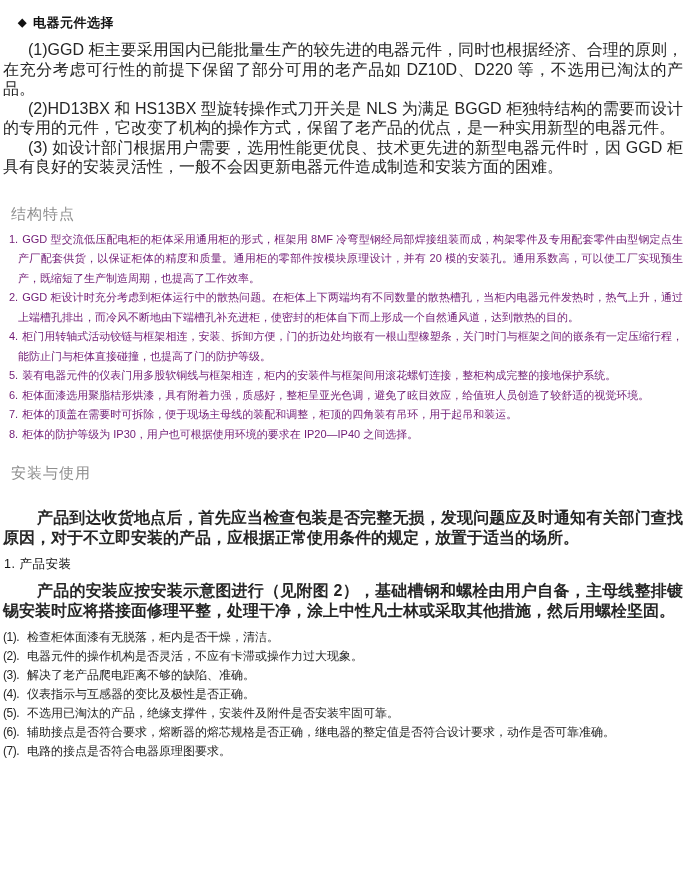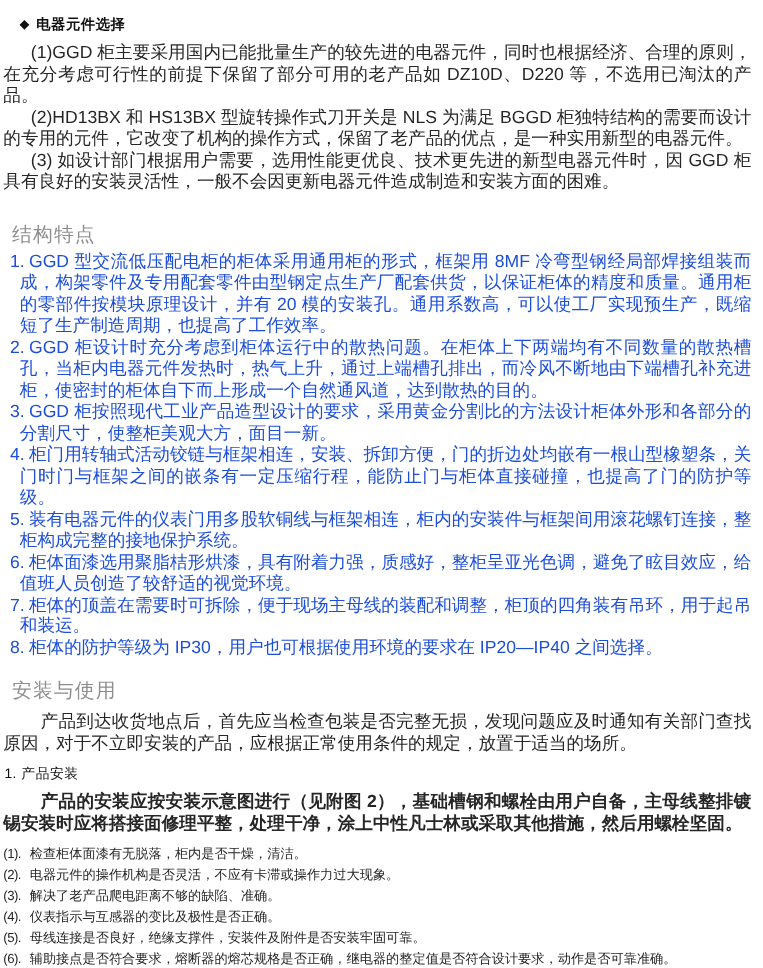--- a/index.html
+++ b/index.html
@@ -42,50 +42,50 @@
     line-height: 19.5px;
     text-align: justify;
     color: #262626;
   }
   p.ind1 { text-indent: 25px; }
   p.ind2 { text-indent: 34px; }
   p.first-par { margin-top: 9px; }
   
   h2.gray-heading {
     margin: 26px 0 0 8px;
-    font-size: 18px;
+    font-size: 15px;
     line-height: 22px;
     font-weight: 400;
     color: #8e8e8e;
     letter-spacing: 1px;
   }
   h2.gray-heading.second { margin-top: 18px; }
   
   .features { margin: 5px 0 0 6px; }
   .feat {
-    font-size: 16px;
+    font-size: 11px;
     line-height: 19.5px;
     text-align: justify;
     padding-left: 9px;
     text-indent: -9px;
-    color: #1d4ed8;
+    color: #701a75;
   }
   .feat .fnum { margin-right: 4px; }
   
   h3.sub-heading {
     margin: 10px 0 0 1px;
     font-size: 12.5px;
     line-height: 15px;
     font-weight: normal;
     color: #111111;
     letter-spacing: 0.5px;
   }
   h3.sub-heading.second { margin-top: 13px; }
   p.after-h3 { margin-top: 9px; font-weight: bold; }
-  p.after-h2 { margin-top: 8px; }
+  p.after-h2 { margin-top: 24px; font-weight: bold; }
   
   .checks { margin-top: 8px; }
   .check {
     display: flex;
     font-size: 12px;
     line-height: 19px;
     color: #262626;
   }
   .check .cnum {
     flex: 0 0 24px;
@@ -103,21 +103,20 @@
     <span class="bullet">◆</span><span>电器元件选择</span>
   </div>
   <p class="body-par ind1 first-par">(1)GGD 柜主要采用国内已能批量生产的较先进的电器元件，同时也根据经济、合理的原则，在充分考虑可行性的前提下保留了部分可用的老产品如 DZ10D、D220 等，不选用已淘汰的产品。</p>
   <p class="body-par ind1">(2)HD13BX 和 HS13BX 型旋转操作式刀开关是 NLS 为满足 BGGD 柜独特结构的需要而设计的专用的元件，它改变了机构的操作方式，保留了老产品的优点，是一种实用新型的电器元件。</p>
   <p class="body-par ind1">(3) 如设计部门根据用户需要，选用性能更优良、技术更先进的新型电器元件时，因 GGD 柜具有良好的安装灵活性，一般不会因更新电器元件造成制造和安装方面的困难。</p>
 
   <h2 class="gray-heading">结构特点</h2>
   <div class="features">
     <div class="feat"><span class="fnum">1.</span><span>GGD 型交流低压配电柜的柜体采用通用柜的形式，框架用 8MF 冷弯型钢经局部焊接组装而成，构架零件及专用配套零件由型钢定点生产厂配套供货，以保证柜体的精度和质量。通用柜的零部件按模块原理设计，并有 20 模的安装孔。通用系数高，可以使工厂实现预生产，既缩短了生产制造周期，也提高了工作效率。</span></div>
     <div class="feat"><span class="fnum">2.</span><span>GGD 柜设计时充分考虑到柜体运行中的散热问题。在柜体上下两端均有不同数量的散热槽孔，当柜内电器元件发热时，热气上升，通过上端槽孔排出，而冷风不断地由下端槽孔补充进柜，使密封的柜体自下而上形成一个自然通风道，达到散热的目的。</span></div>
-    <div class="feat"><span class="fnum">3.</span><span>GGD 柜按照现代工业产品造型设计的要求，采用黄金分割比的方法设计柜体外形和各部分的分割尺寸，使整柜美观大方，面目一新。</span></div>
     <div class="feat"><span class="fnum">4.</span><span>柜门用转轴式活动铰链与框架相连，安装、拆卸方便，门的折边处均嵌有一根山型橡塑条，关门时门与框架之间的嵌条有一定压缩行程，能防止门与柜体直接碰撞，也提高了门的防护等级。</span></div>
     <div class="feat"><span class="fnum">5.</span><span>装有电器元件的仪表门用多股软铜线与框架相连，柜内的安装件与框架间用滚花螺钉连接，整柜构成完整的接地保护系统。</span></div>
     <div class="feat"><span class="fnum">6.</span><span>柜体面漆选用聚脂桔形烘漆，具有附着力强，质感好，整柜呈亚光色调，避免了眩目效应，给值班人员创造了较舒适的视觉环境。</span></div>
     <div class="feat"><span class="fnum">7.</span><span>柜体的顶盖在需要时可拆除，便于现场主母线的装配和调整，柜顶的四角装有吊环，用于起吊和装运。</span></div>
     <div class="feat"><span class="fnum">8.</span><span>柜体的防护等级为 IP30，用户也可根据使用环境的要求在 IP20—IP40 之间选择。</span></div>
   </div>
 
   <h2 class="gray-heading second">安装与使用</h2>
   <p class="body-par ind2 after-h2">产品到达收货地点后，首先应当检查包装是否完整无损，发现问题应及时通知有关部门查找原因，对于不立即安装的产品，应根据正常使用条件的规定，放置于适当的场所。</p>
 
@@ -136,21 +135,21 @@
     <div class="check">
         <span class="cnum">(3).</span>
         <span class="ctxt">解决了老产品爬电距离不够的缺陷、准确。</span>
       </div>
     <div class="check">
         <span class="cnum">(4).</span>
         <span class="ctxt">仪表指示与互感器的变比及极性是否正确。</span>
       </div>
     <div class="check">
         <span class="cnum">(5).</span>
-        <span class="ctxt">母线连接是否良好，绝缘支撑件，安装件及附件是否安装牢固可靠。</span>
+        <span class="ctxt">不选用已淘汰的产品，绝缘支撑件，安装件及附件是否安装牢固可靠。</span>
       </div>
     <div class="check">
         <span class="cnum">(6).</span>
         <span class="ctxt">辅助接点是否符合要求，熔断器的熔芯规格是否正确，继电器的整定值是否符合设计要求，动作是否可靠准确。</span>
       </div>
     <div class="check">
         <span class="cnum">(7).</span>
         <span class="ctxt">电路的接点是否符合电器原理图要求。</span>
       </div>
 

